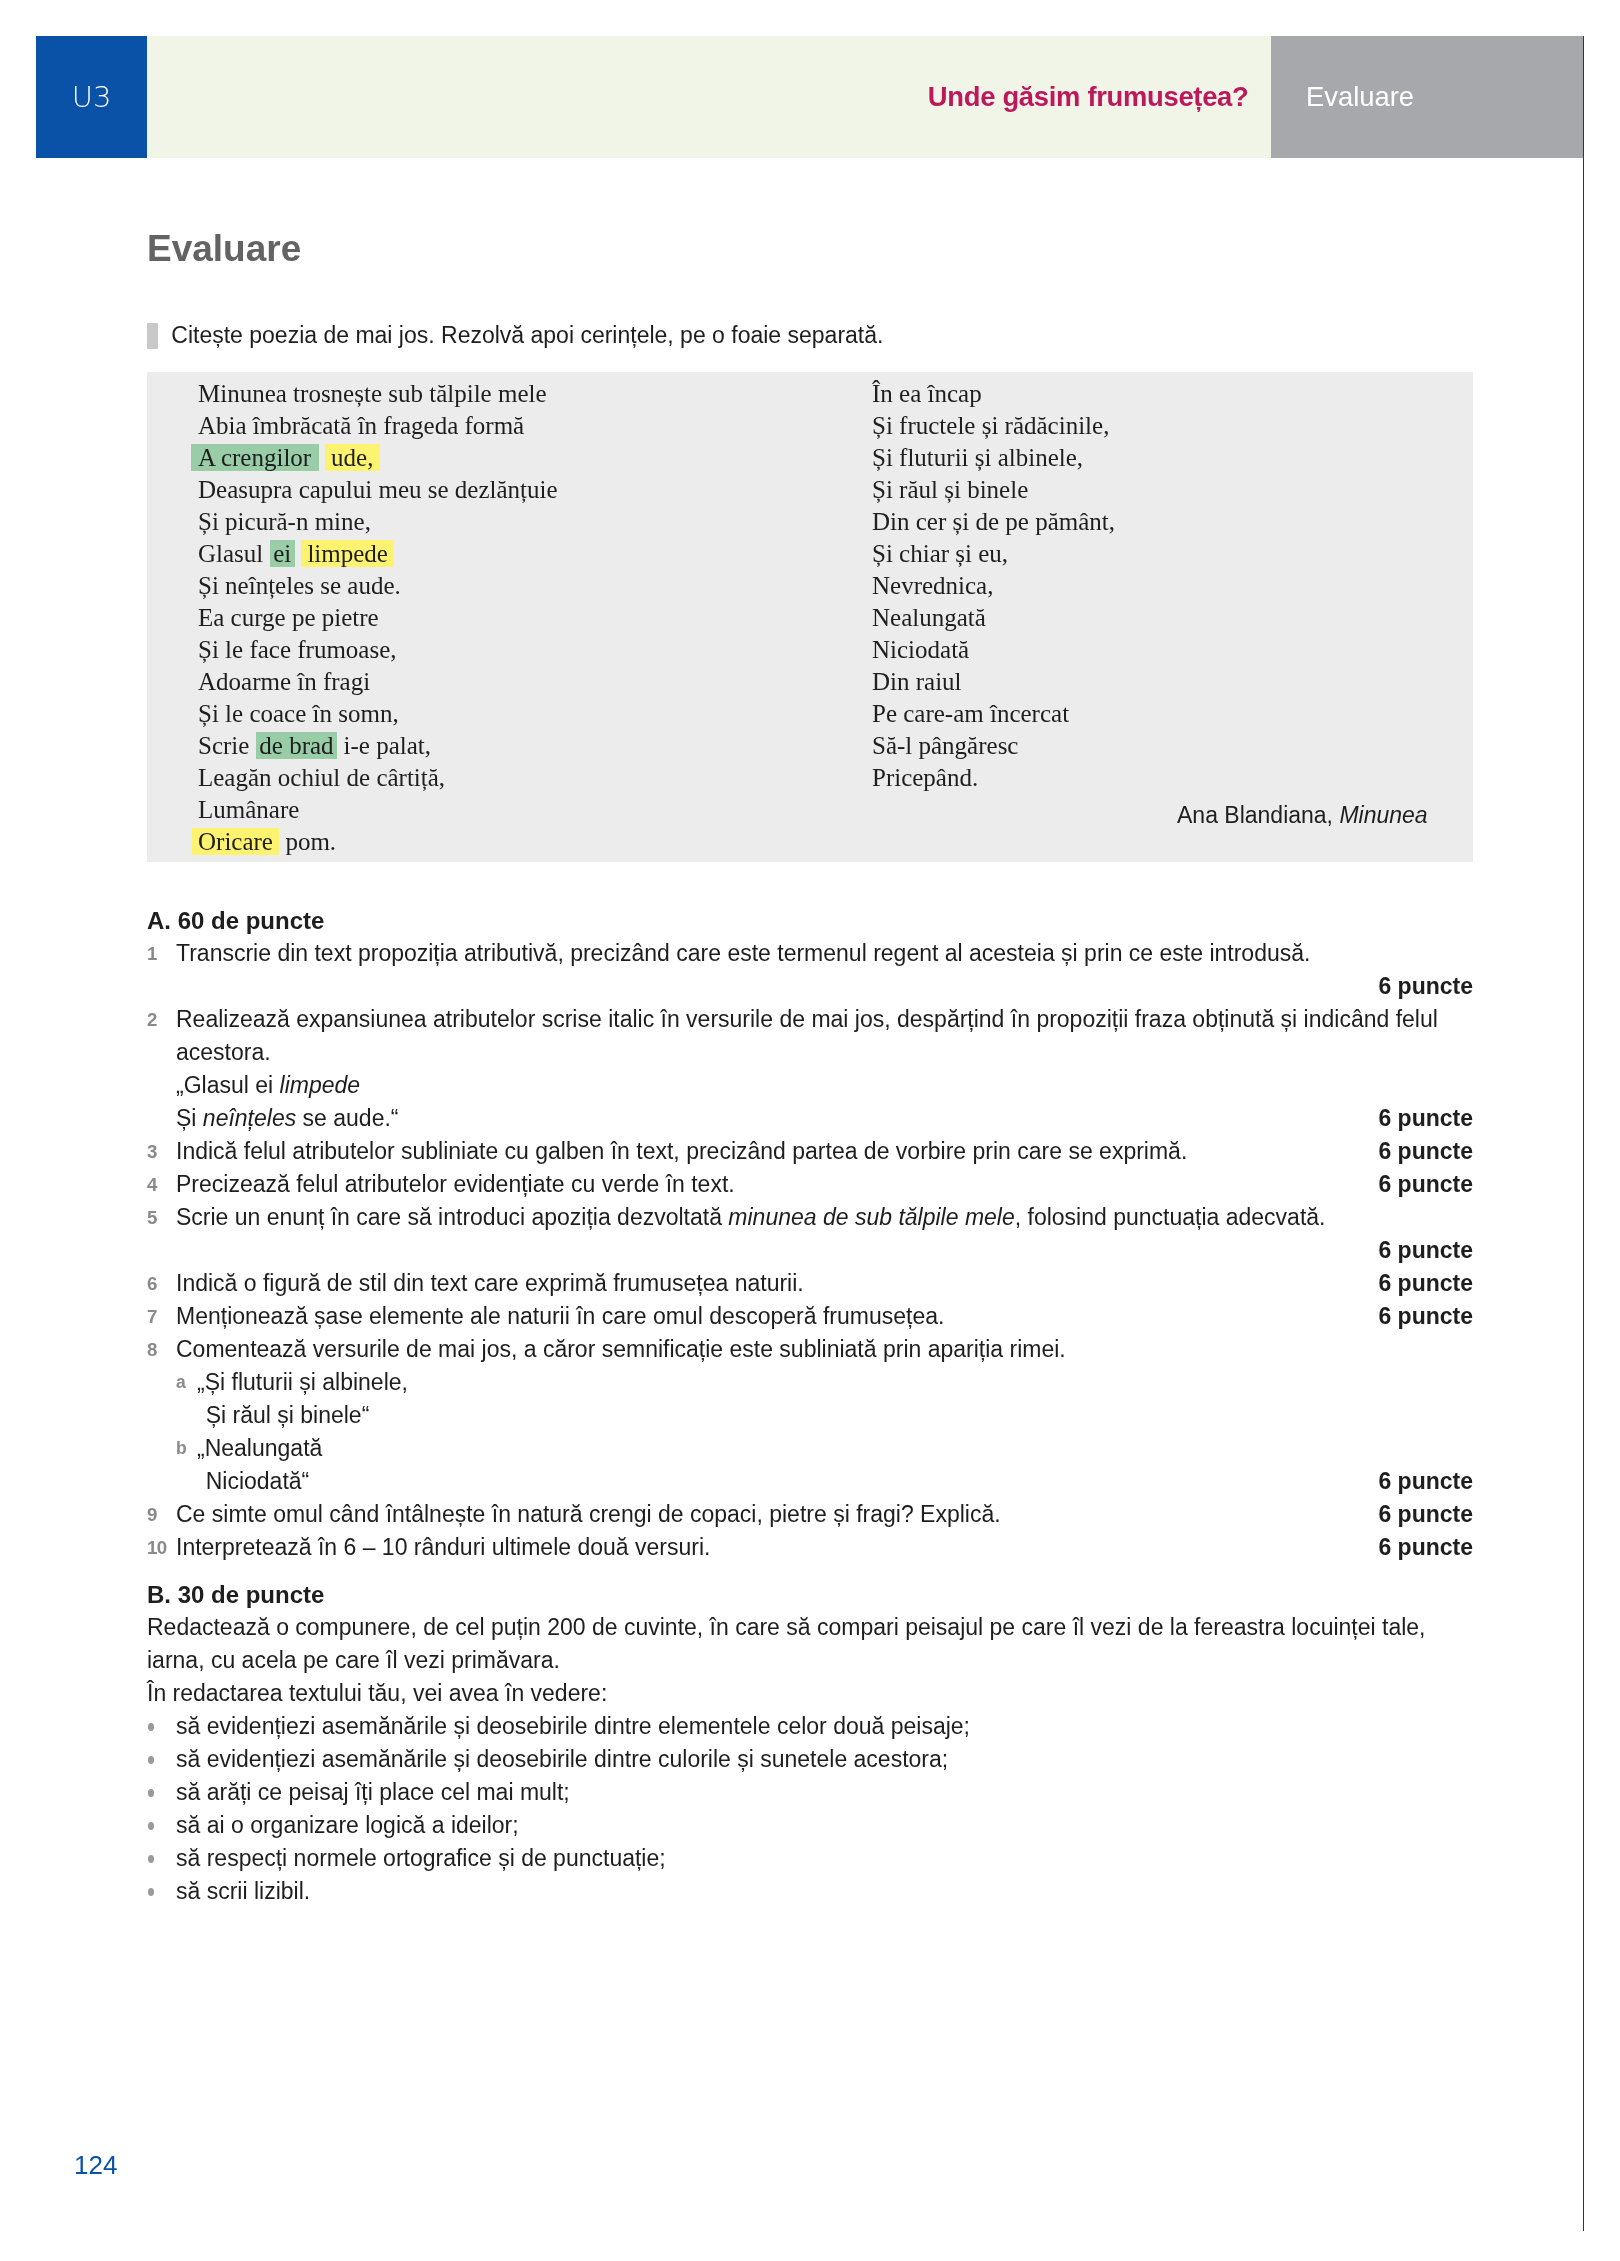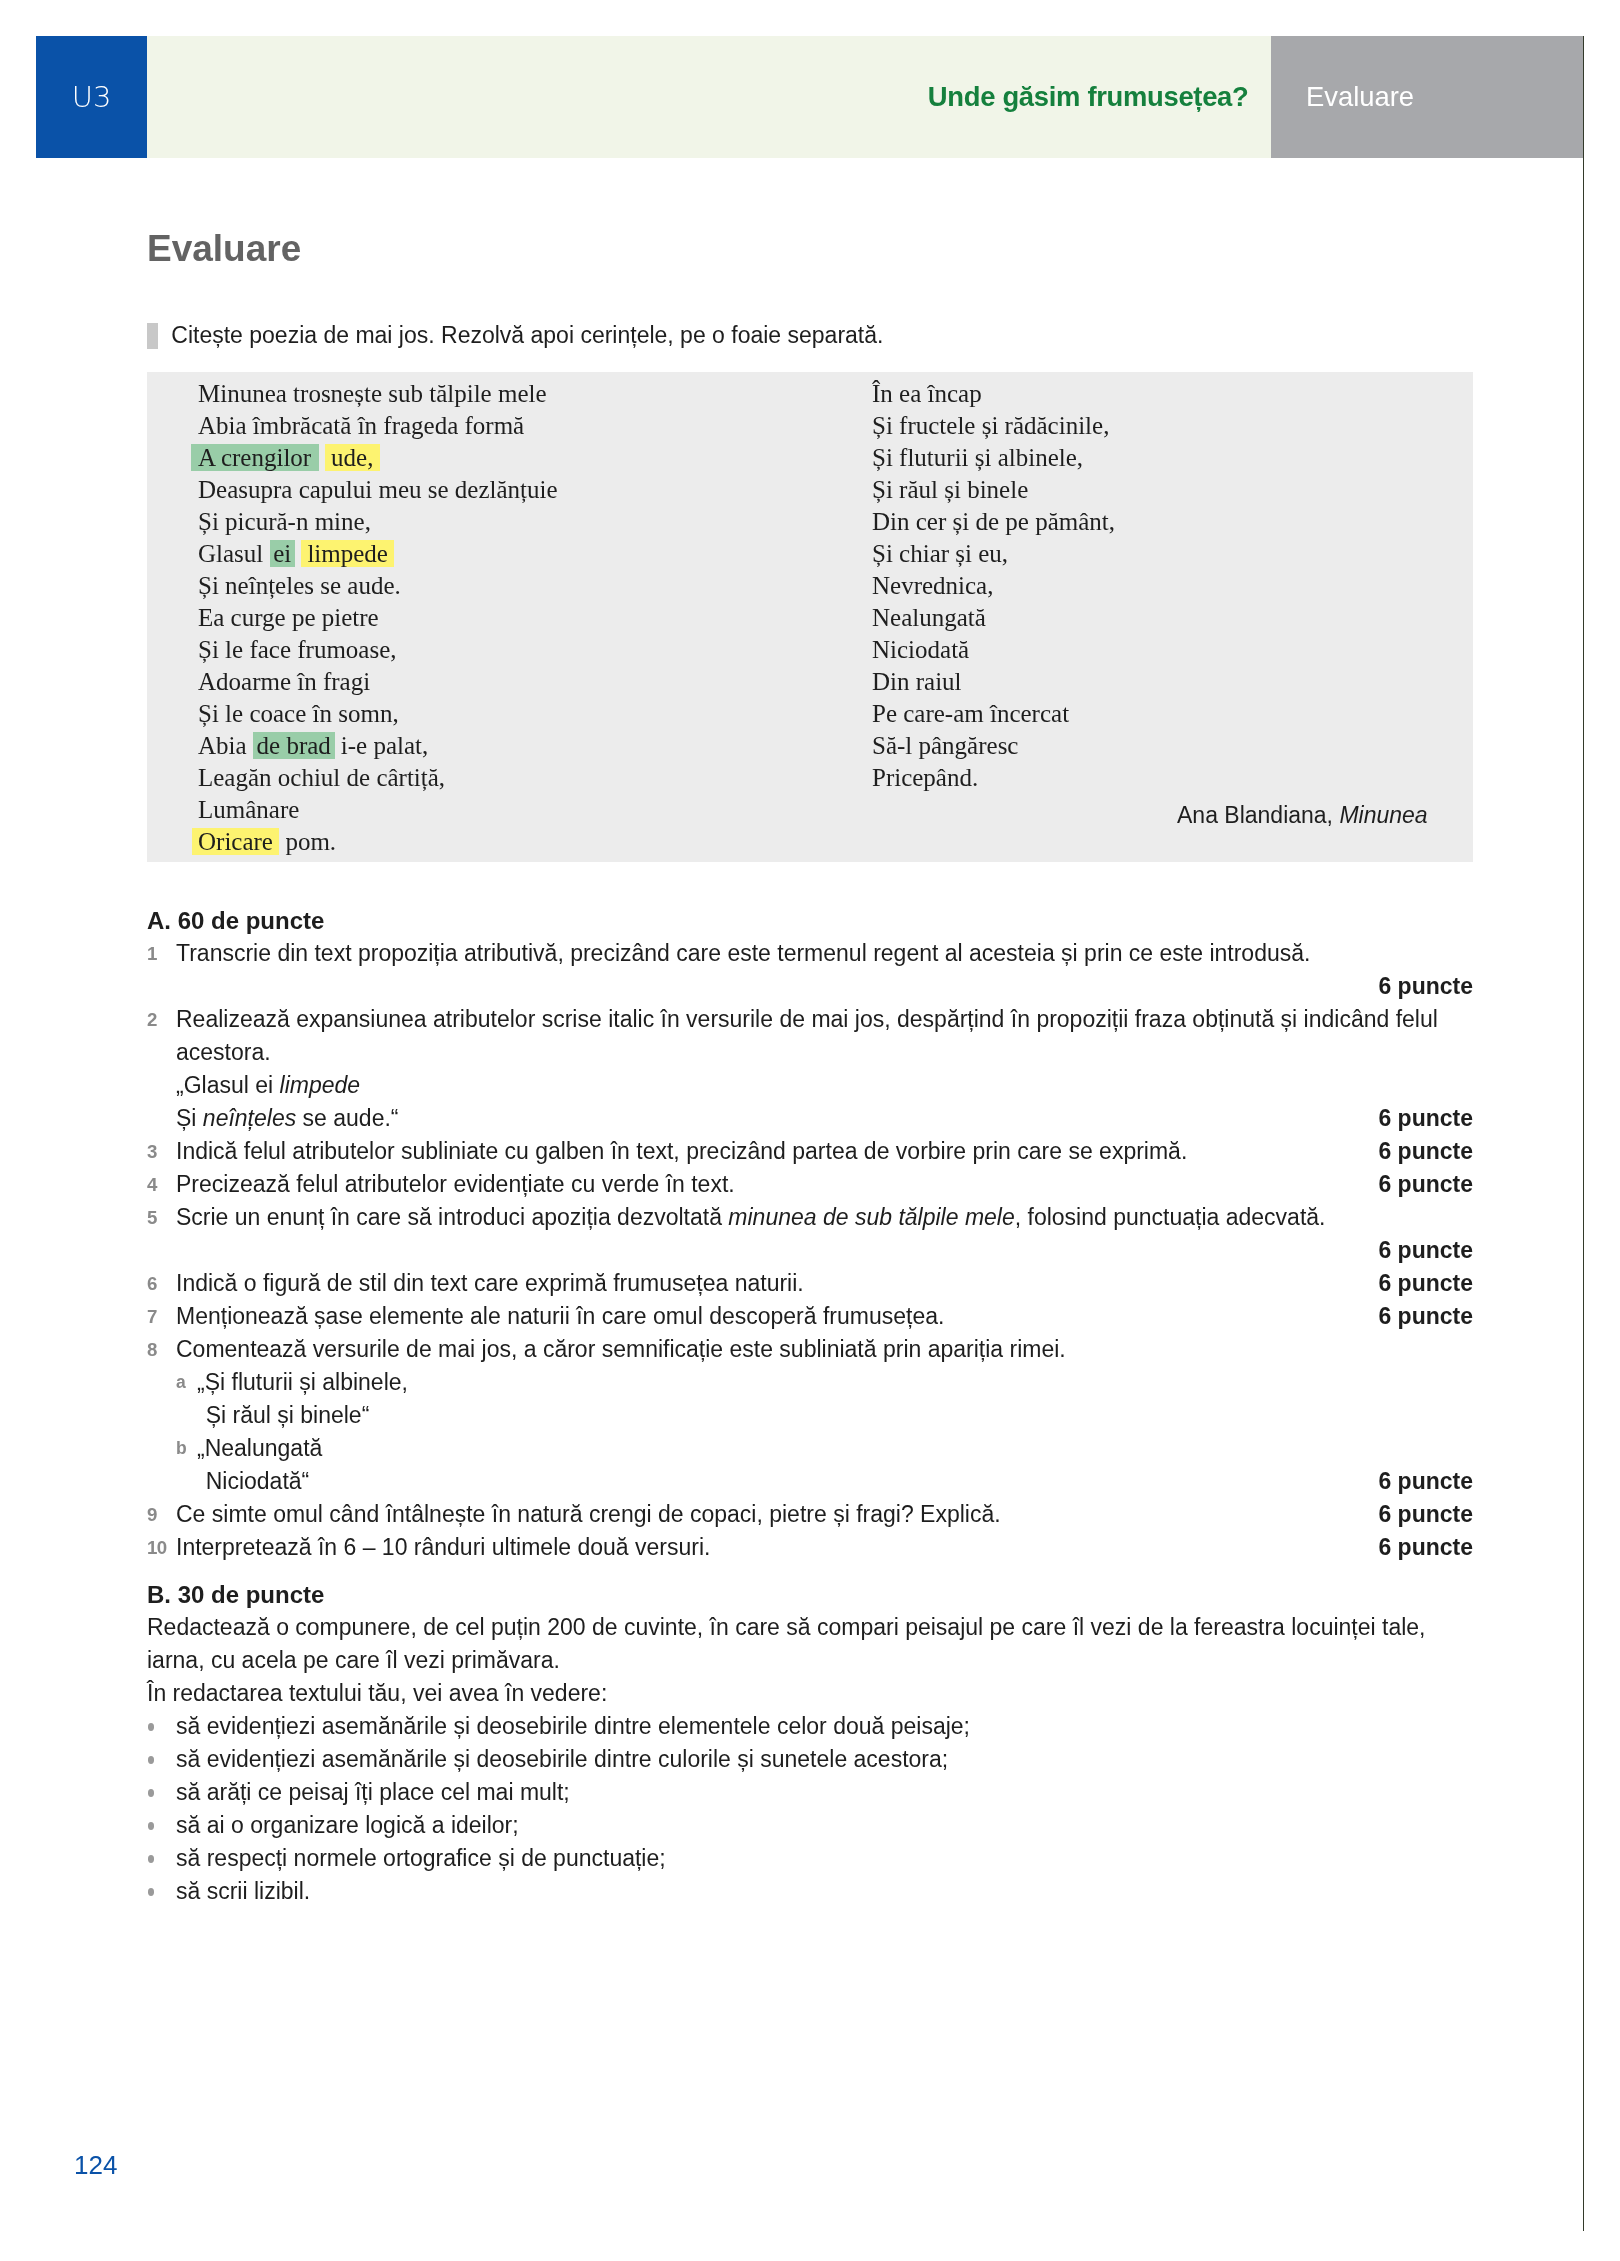--- a/index.html
+++ b/index.html
@@ -6,21 +6,21 @@
     body { width: 1620px; height: 2261px; position: relative; overflow: hidden;
            font-family: "Liberation Sans", "DejaVu Sans", sans-serif; color: #1e1e1e; }
 
     
     .hdr { position: absolute; top: 36px; left: 36px; width: 1547px; height: 122px; }
     .hdr-unit { position: absolute; left: 0; top: 0; width: 111px; height: 122px; background: #0a52a8;
                 color: #ffffff; font-size: 29px; font-weight: 300; display: flex; align-items: center;
                 justify-content: center; font-family: "DejaVu Sans", sans-serif; font-stretch: condensed; }
     .hdr-mid { position: absolute; left: 111px; top: 0; width: 1124px; height: 122px; background: #f1f5e8; }
     .hdr-title { position: absolute; right: 22.5px; top: 0; height: 122px; line-height: 122px;
-                 color: #15803d; font-size: 27.4px; font-weight: bold; letter-spacing: -0.3px; }
+                 color: #be185d; font-size: 27.4px; font-weight: bold; letter-spacing: -0.3px; }
     .hdr-section { position: absolute; left: 1235px; top: 0; width: 312px; height: 122px; background: #a7a8ab;
                    color: #ffffff; font-size: 27.4px; line-height: 122px; padding-left: 35px; box-sizing: border-box; }
     .edge-rule { position: absolute; left: 1583px; top: 36px; width: 1.2px; height: 2195px; background: #333a2a; }
 
     
     .page-title { position: absolute; left: 147px; top: 228px; font-size: 37px; font-weight: bold; color: #636363; }
     .instruction { position: absolute; left: 147px; top: 322px; font-size: 23px; color: #1e1e1e; display: flex; align-items: center; }
     .instruction .marker { display: inline-block; width: 10.6px; height: 26px; background: #c8c8c8; margin-right: 13.7px; }
 
     
@@ -82,21 +82,21 @@
       <div class="verse">Abia îmbrăcată în frageda formă</div>
       <div class="verse"><span class="hl-green">A crengilor</span><span> </span><span class="hl-yellow">ude,</span></div>
       <div class="verse">Deasupra capului meu se dezlănțuie</div>
       <div class="verse">Și picură-n mine,</div>
       <div class="verse"><span>Glasul </span><span class="hl-green inline">ei</span><span> </span><span class="hl-yellow">limpede</span></div>
       <div class="verse">Și neînțeles se aude.</div>
       <div class="verse">Ea curge pe pietre</div>
       <div class="verse">Și le face frumoase,</div>
       <div class="verse">Adoarme în fragi</div>
       <div class="verse">Și le coace în somn,</div>
-      <div class="verse"><span>Abia </span><span class="hl-green inline">de brad</span><span> i-e palat,</span></div>
+      <div class="verse"><span>Scrie </span><span class="hl-green inline">de brad</span><span> i-e palat,</span></div>
       <div class="verse">Leagăn ochiul de cârtiță,</div>
       <div class="verse">Lumânare</div>
       <div class="verse"><span class="hl-yellow first" style="margin-left: -6.2px;">Oricare</span><span> pom.</span></div>
     </div>
   <div class="poem-col right" id="poem-right">
       <div class="verse">În ea încap</div>
       <div class="verse">Și fructele și rădăcinile,</div>
       <div class="verse">Și fluturii și albinele,</div>
       <div class="verse">Și răul și binele</div>
       <div class="verse">Din cer și de pe pământ,</div>

